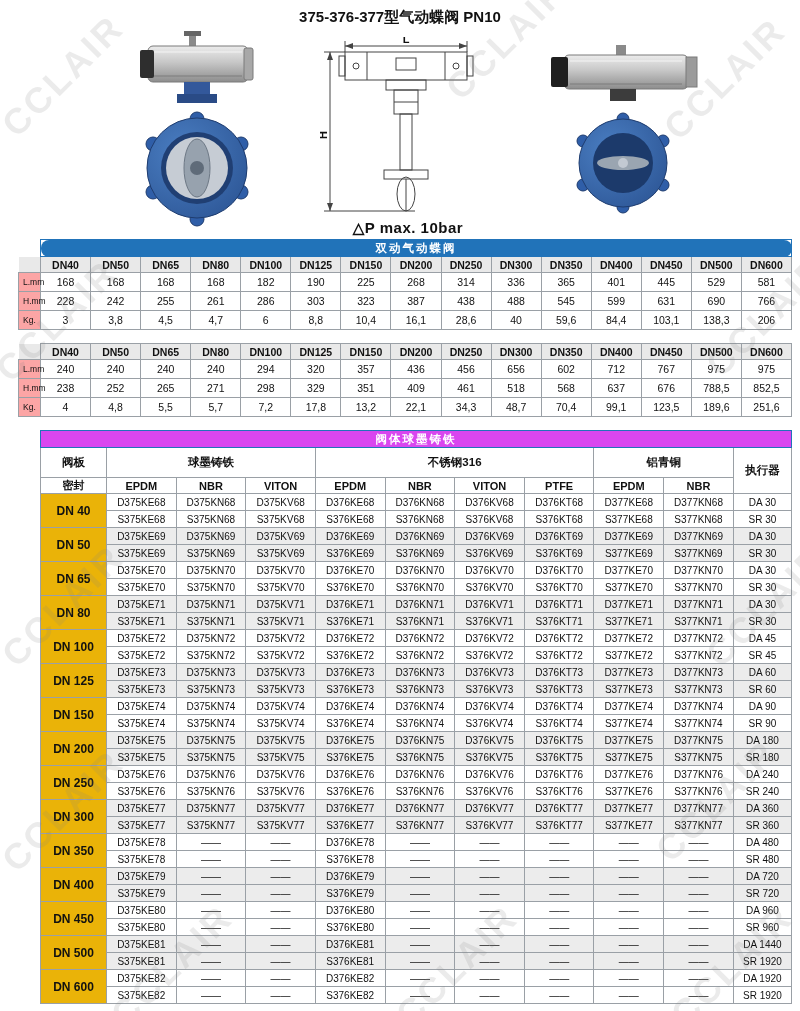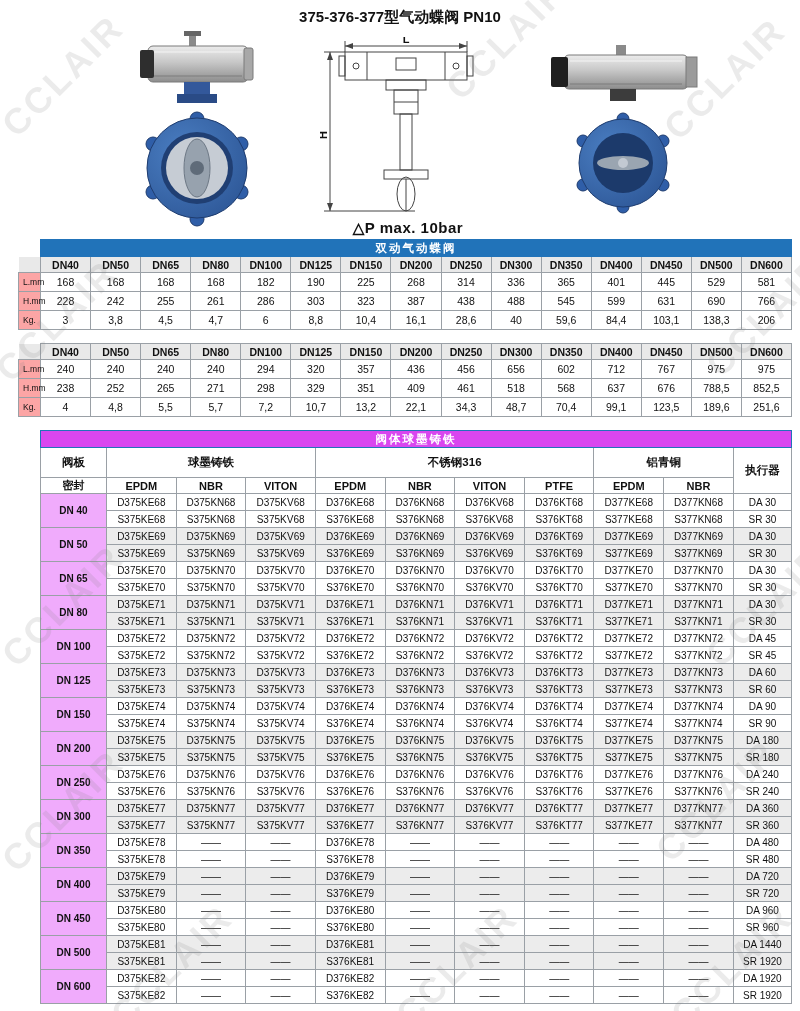--- a/index.html
+++ b/index.html
@@ -35,21 +35,21 @@
   .t-gap { height:13px; }
 
   
   .models-table { table-layout:fixed; border-collapse:collapse; width:752px; margin:0 0 0 40px; }
   .models-table td { border:1px solid #9aa0a6; text-align:center; vertical-align:middle;
                      padding:0 1px; background:#fff; }
   .models-table td.band { background:#2173b9; color:#fff; font-weight:bold; font-size:11.5px;
                           height:17px; border:1px solid #2173b9; letter-spacing:2px; }
   .models-table tr.ghead td { height:30px; font-weight:bold; font-size:11.5px; }
   .models-table tr.shead td { height:16px; font-weight:bold; font-size:11px; }
-  .models-table td.dncell { background:#f0abfc; font-weight:bold; font-size:10px; }
+  .models-table td.dncell { background:#eab308; font-weight:bold; font-size:12px; }
   .models-table td.mval, .models-table td.actval { height:17px; font-size:10px; }
   .models-table tr.alt td.mval, .models-table tr.alt td.actval { background:#ececec; }
   .models-table .c-mdn { width:66px; }
   .models-table .c-act { width:58px; }
 </style>
 </head>
 <body>
 
 <div class="page">
 
@@ -167,21 +167,21 @@
   </div>
 
   <table class="dim-table" id="table-double">
     <colgroup>
         <col class="c-lab">
         <col span="15">
       </colgroup>
     <tbody>
         <tr>
           <td class="corner"></td>
-          <td class="band" colspan="15" style="background: rgb(33, 115, 185);">双动气动蝶阀</td>
+          <td class="band" colspan="15" style="background: rgb(33, 115, 185); border-radius: 8px;">双动气动蝶阀</td>
         </tr>
         <tr class="dnrow">
           <td class="corner"></td>
           <td class="dnh">DN40</td>
           <td class="dnh">DN50</td>
           <td class="dnh">DN65</td>
           <td class="dnh">DN80</td>
           <td class="dnh">DN100</td>
           <td class="dnh">DN125</td>
           <td class="dnh">DN150</td>
@@ -313,21 +313,21 @@
           <td class="val">788,5</td>
           <td class="val">852,5</td>
         </tr>
         <tr>
           <td class="lab">Kg.</td>
           <td class="val">4</td>
           <td class="val">4,8</td>
           <td class="val">5,5</td>
           <td class="val">5,7</td>
           <td class="val">7,2</td>
-          <td class="val">10,7</td>
+          <td class="val">17,8</td>
           <td class="val">13,2</td>
           <td class="val">22,1</td>
           <td class="val">34,3</td>
           <td class="val">48,7</td>
           <td class="val">70,4</td>
           <td class="val">99,1</td>
           <td class="val">123,5</td>
           <td class="val">189,6</td>
           <td class="val">251,6</td>
         </tr>

